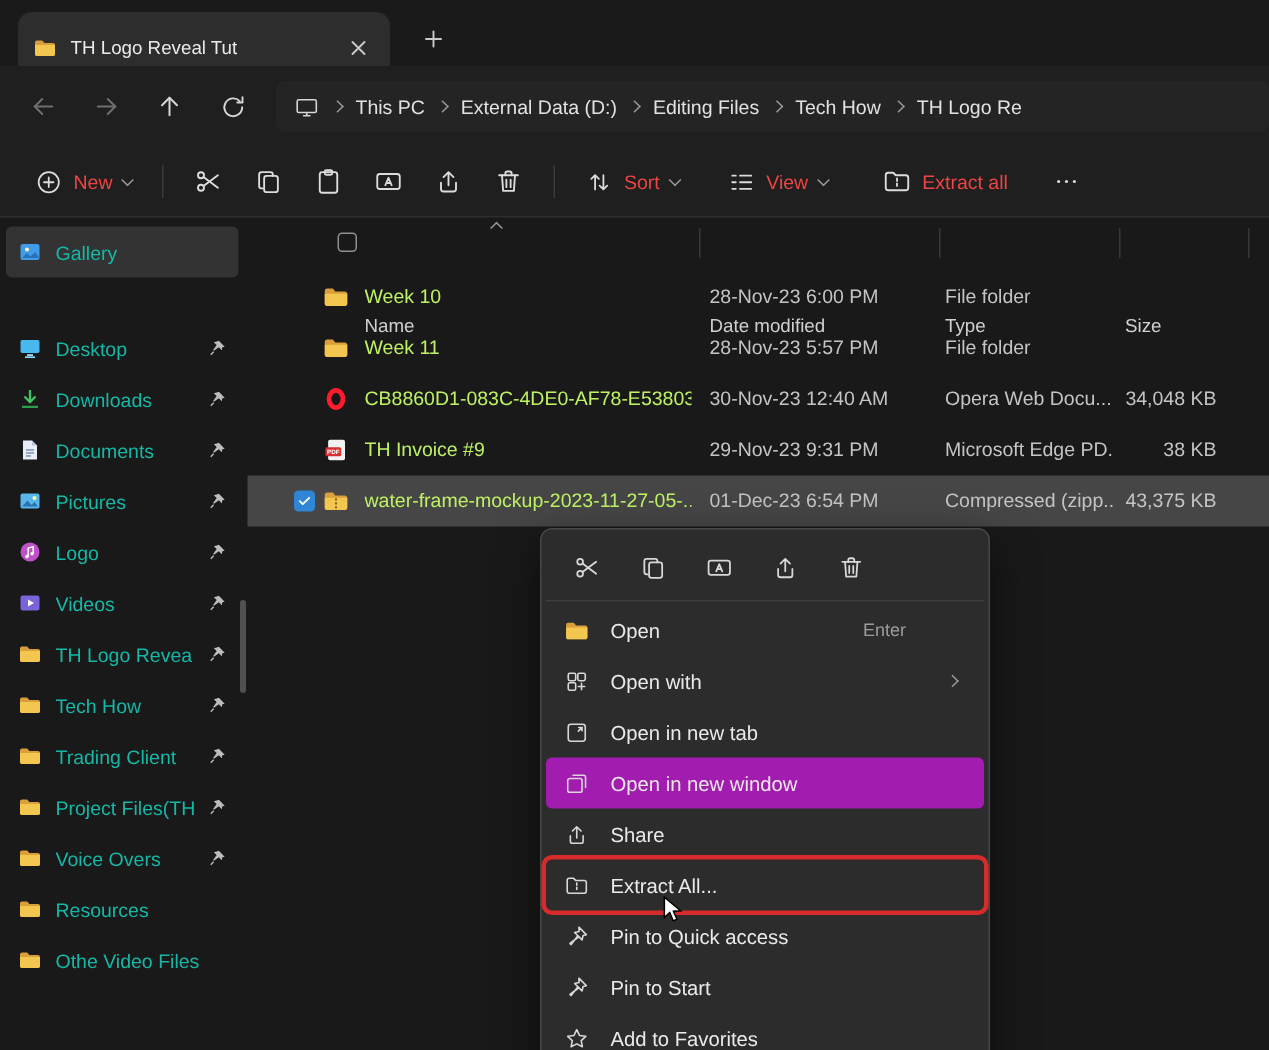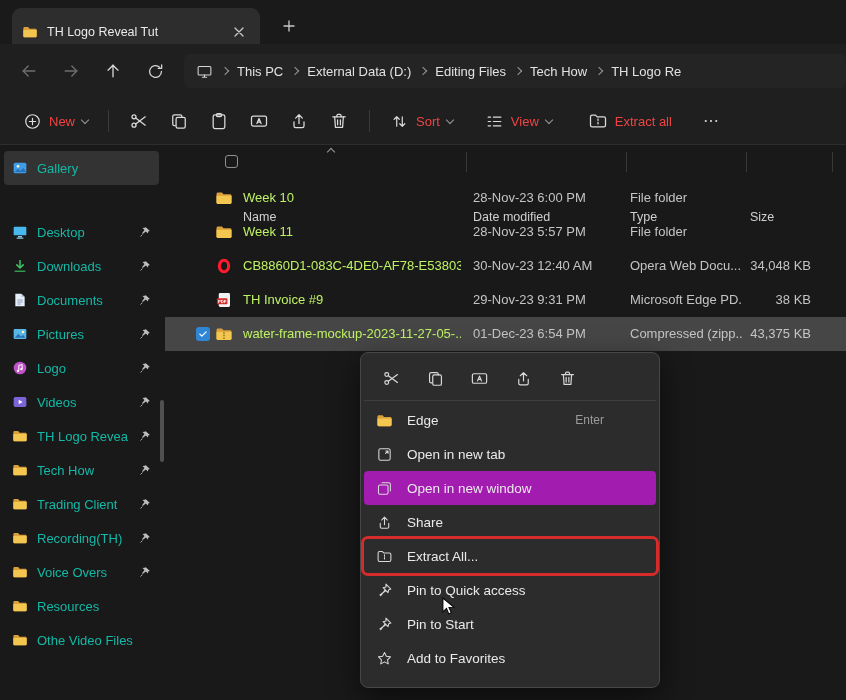--- a/index.html
+++ b/index.html
@@ -381,21 +381,21 @@
           </svg>
         </span>
     </div>
     <div class="sitem">
       <span>
         <svg width="16" height="16" viewBox="0 0 24 24">
             <path d="M2 6.5C2 5.4 2.9 4.5 4 4.5h5.2l2.2 2.6H20c1.1 0 2 .9 2 2V18c0 1.1-.9 2-2 2H4c-1.1 0-2-.9-2-2z" fill="#d99f3b"></path>
             <path d="M2 9h20v9c0 1.1-.9 2-2 2H4c-1.1 0-2-.9-2-2z" fill="#f3c64f"></path>
           </svg>
       </span>
-      <span class="slabel">Recording(TH)</span>
+      <span class="slabel">Project Files(TH</span>
       <span>
           <svg width="12" height="12" viewBox="0 0 16 16">
             <path d="M9.2 1.6l5.2 5.2-2.1.5-.5 2.6-2.6-2.6-4.4 3.2-.7-.7 3.2-4.4L4.7 2.8l2.6-.5z" fill="#bdbdbd"></path>
             <path d="M2 14l2.6-2.6" stroke="#bdbdbd" stroke-width="1.2"></path>
           </svg>
         </span>
     </div>
     <div class="sitem">
       <span>
         <svg width="16" height="16" viewBox="0 0 24 24">
@@ -551,22 +551,34 @@
         </span>
     </div>
 
     <div class="citem">
       <span class="ci">
           <svg width="17" height="17" viewBox="0 0 24 24">
             <path d="M2 6.5C2 5.4 2.9 4.5 4 4.5h5.2l2.2 2.6H20c1.1 0 2 .9 2 2V18c0 1.1-.9 2-2 2H4c-1.1 0-2-.9-2-2z" fill="#d99f3b"></path>
             <path d="M2 9h20v9c0 1.1-.9 2-2 2H4c-1.1 0-2-.9-2-2z" fill="#f3c64f"></path>
           </svg>
         </span>
-      <span class="clabel">Edge</span>
+      <span class="clabel">Open</span>
       <span class="cshort">Enter</span>
+    </div>
+    <div class="citem">
+      <span class="ci">
+          <svg width="17" height="17" viewBox="0 0 24 24" fill="none" stroke="#d8d8d8" stroke-width="1.5" stroke-linecap="round" stroke-linejoin="round">
+            <rect x="4" y="4" width="7" height="7" rx="1.5"></rect>
+            <rect x="13" y="4" width="7" height="7" rx="1.5"></rect>
+            <rect x="4" y="13" width="7" height="7" rx="1.5"></rect>
+            <path d="M16.5 13.5v6M13.5 16.5h6"></path>
+          </svg>
+        </span>
+      <span class="clabel">Open with</span>
+      <span class="csub chev right small"></span>
     </div>
     <div class="citem">
       <span class="ci">
           <svg width="17" height="17" viewBox="0 0 24 24" fill="none" stroke="#d8d8d8" stroke-width="1.5" stroke-linecap="round" stroke-linejoin="round">
             <rect x="4" y="4" width="16" height="16" rx="2.5"></rect>
             <path d="M13.5 10.5L17 7M17 7h-3.2M17 7v3.2"></path>
           </svg>
         </span>
       <span class="clabel">Open in new tab</span>
     </div>

